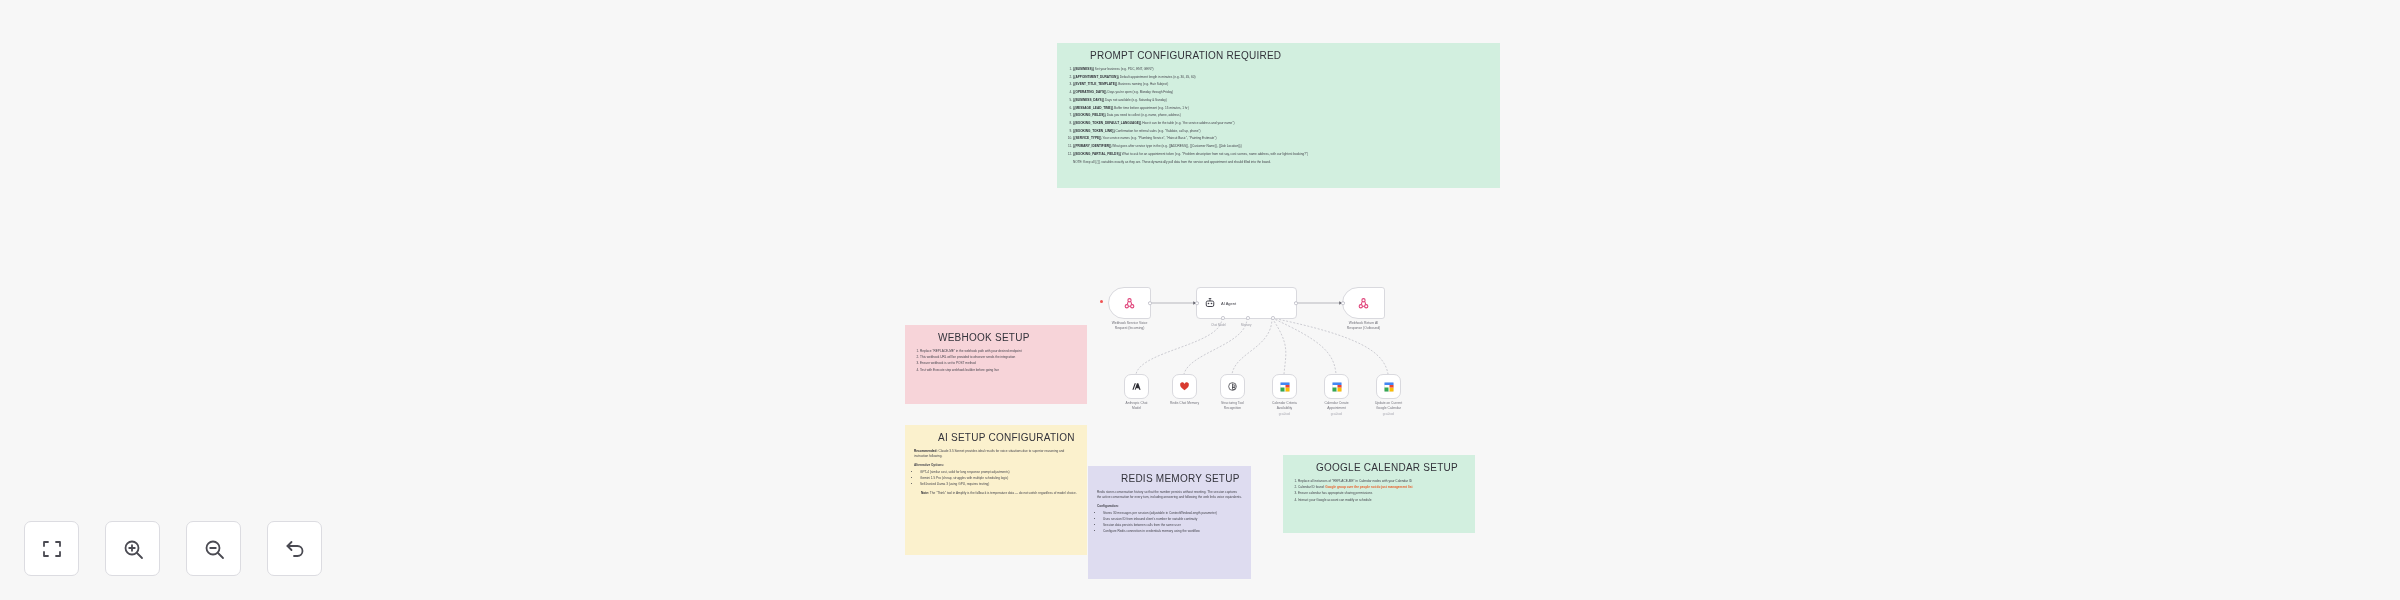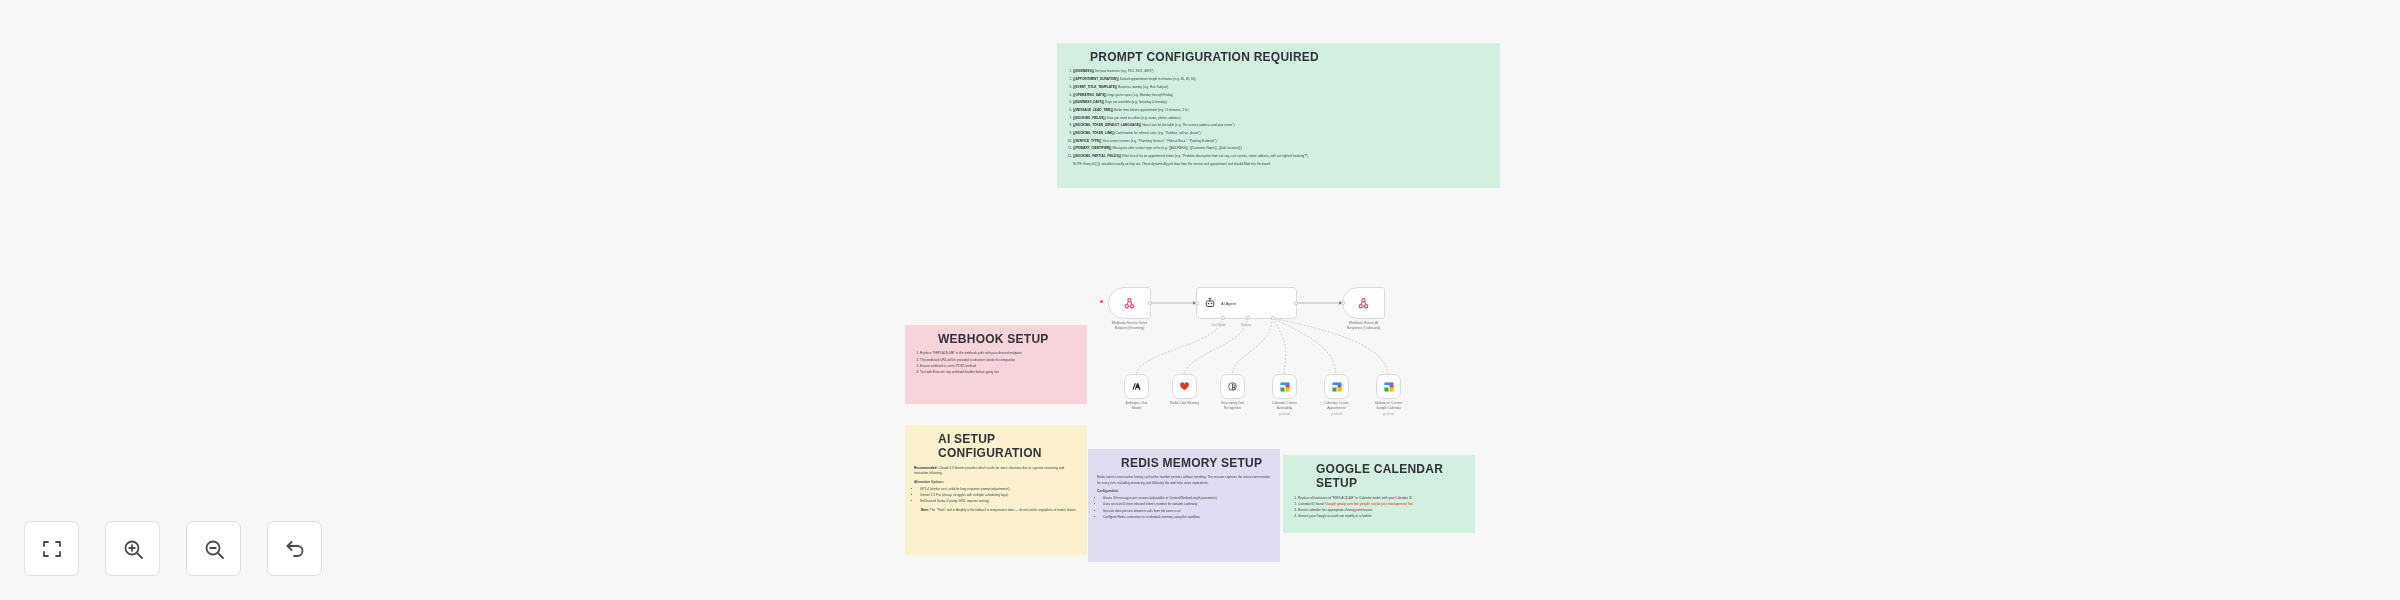--- a/index.html
+++ b/index.html
@@ -7,21 +7,21 @@
   body {
     background:#f7f7f7;
     font-family:"Liberation Sans", sans-serif;
     position:relative;
   }
   #canvas { position:absolute; inset:0; }
 
   
   .note { position:absolute; padding:7px 9px 9px 9px; }
   .note h3 {
-    font-size:12px; font-weight:700; letter-spacing:.25px;
+    font-size:10px; font-weight:400; letter-spacing:.25px;
     color:#32323a; margin-bottom:5px; line-height:1.2;padding-left:24px;
   }
   .note .body { font-size:3.15px; line-height:1.62; color:#44444c; }
   .note ol, .note ul { padding-left:6px; margin:0; }
   .note li { margin-bottom:1.1px; }
   .note p { margin-bottom:3px; }
   .note .lbl { font-weight:700; color:#2e2e36; }
   .note .sub { font-weight:700; margin:3.5px 0 2px 0; display:block; }
   .note .hl { color:#e8602c; font-weight:600; }
   .note .foot { margin-top:3.5px; padding-left:7px; }
@@ -130,21 +130,21 @@
           <li>Gemini 1.5 Pro (cheap, struggles with multiple scheduling logic)</li>
           <li>Self-hosted Llama 3 (using GPU, requires testing)</li>
         </ul>
       <div class="foot">
         <span class="lbl">Note:</span>
         <span>The "Think" tool in Amplify is the fallback is temperature data — do not switch regardless of model choice.</span>
       </div>
     </div>
   </div>
 
-  <div class="note note-purple" style="left:1088px; top:449px; width:192px; height:113px;">
+  <div class="note note-purple" style="left:1088px; top:466px; width:163px; height:113px;">
     <h3>REDIS MEMORY SETUP</h3>
     <div class="body">
       <p>Redis stores conversation history so that the number persists without rewriting. The session captures the active conversation for every turn, including answering and following the web links voice equivalents.</p>
       <span class="sub">Configuration:</span>
       <ul id="redis-list">
           <li>Stores 30 messages per session (adjustable in ContextWindowLength parameter)</li>
           <li>Uses session ID from inbound client's number for variable continuity</li>
           <li>Session data persists between calls from the same user</li>
           <li>Configure Redis connection in credentials memory using the workflow</li>
         </ul>

